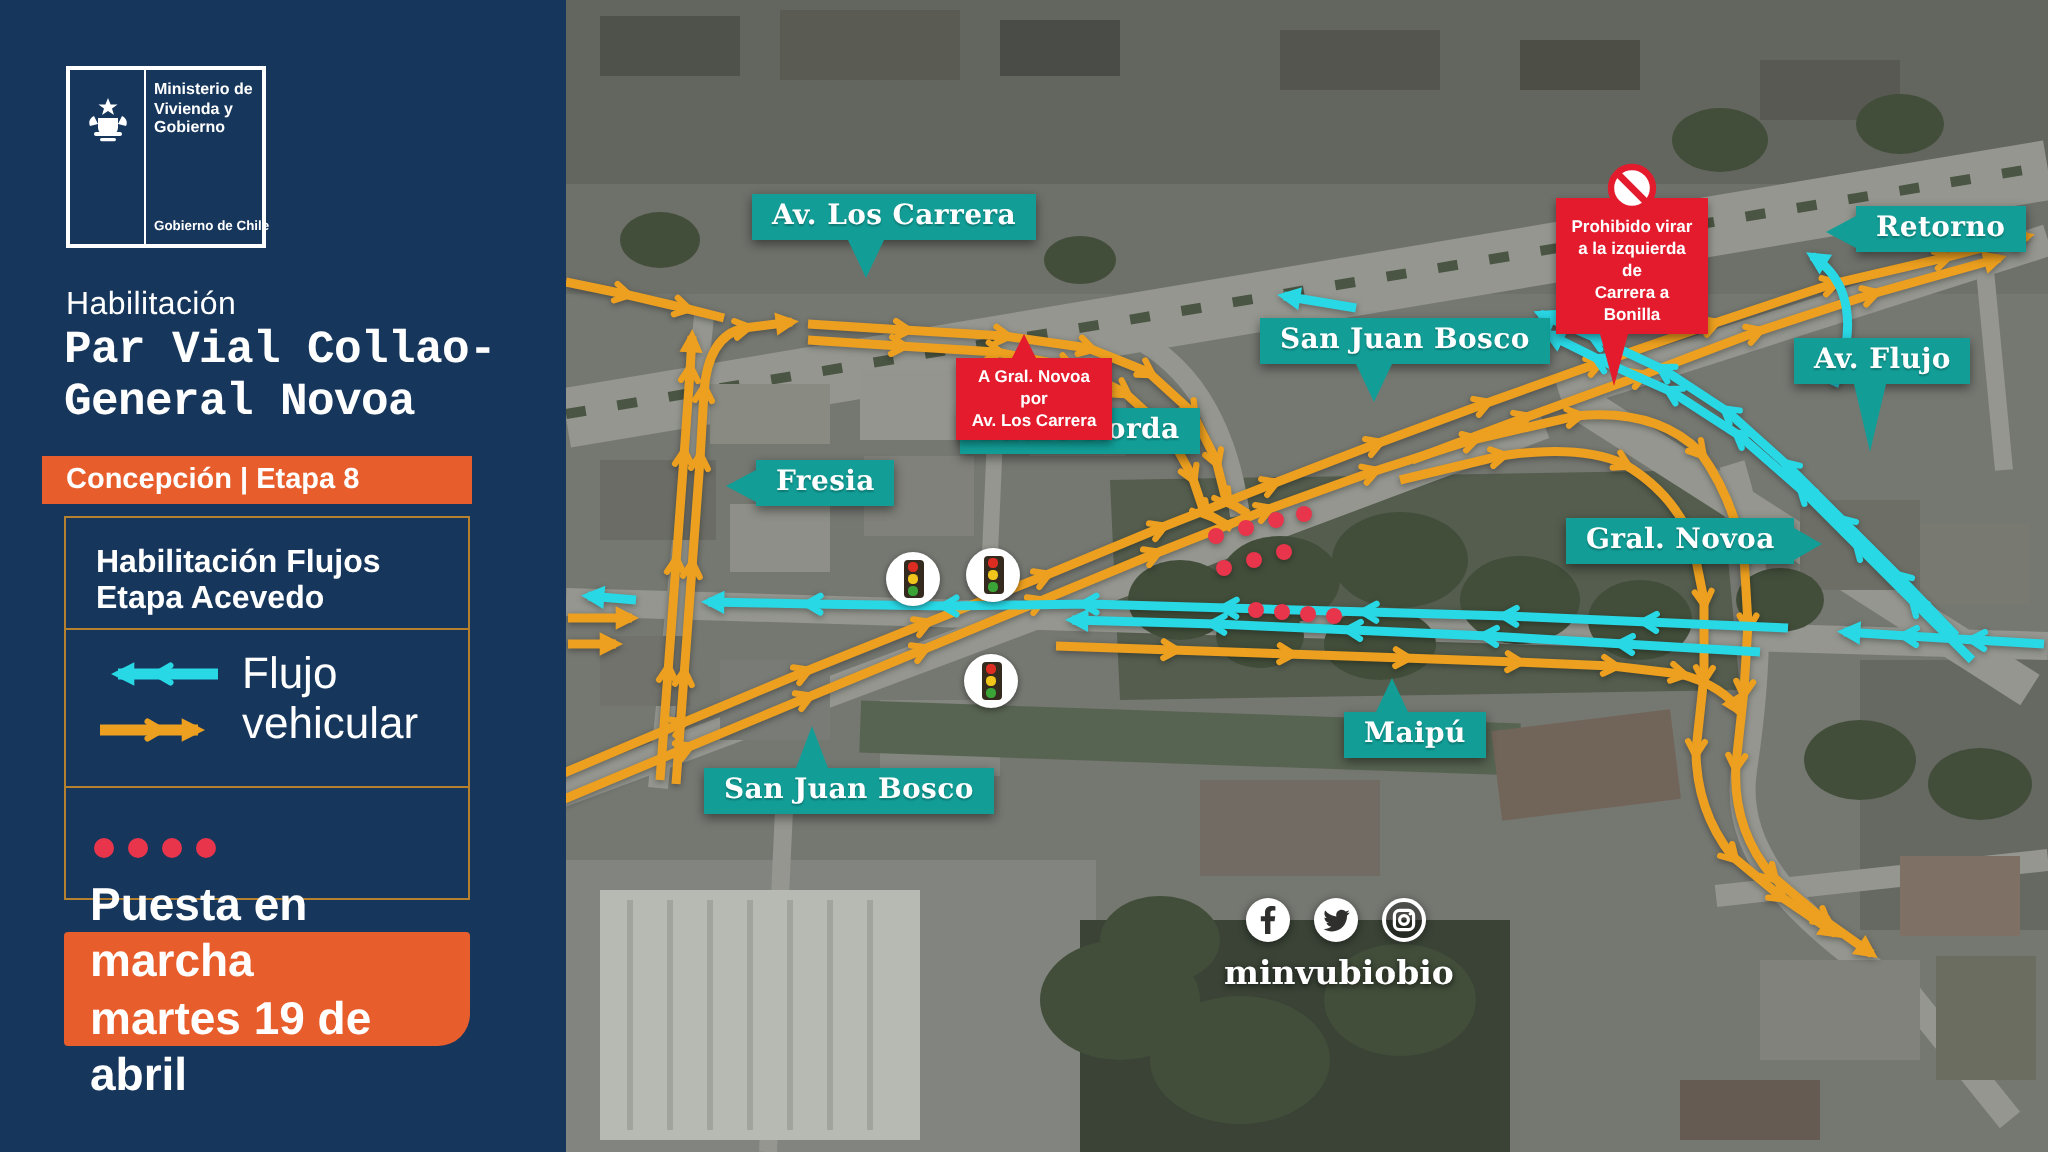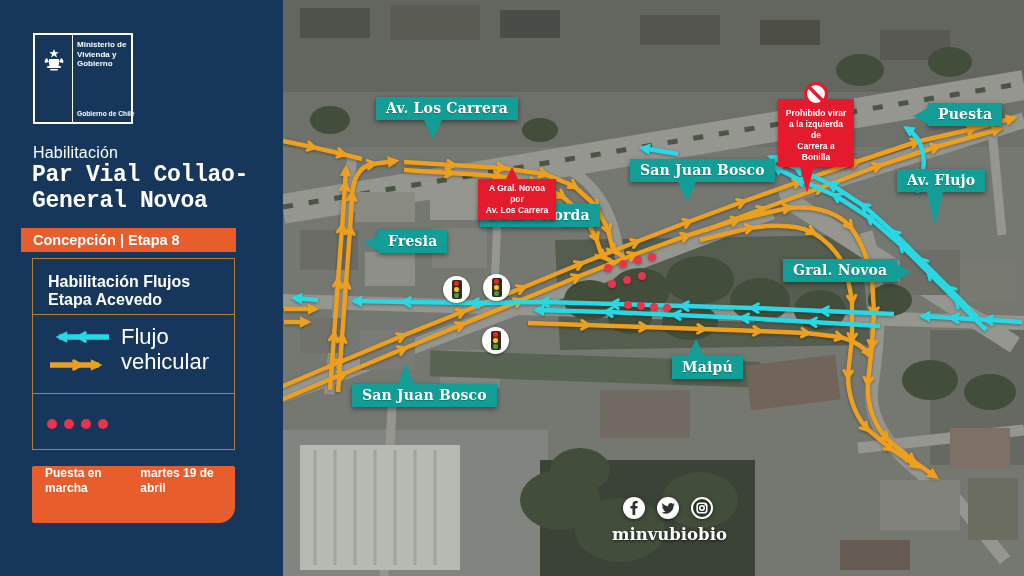--- a/index.html
+++ b/index.html
@@ -37,22 +37,22 @@
           font-weight:bold;line-height:1.15}
   .legend .arrows{position:absolute;left:14px;top:68px}
   .legend .flowtxt{position:absolute;left:88px;top:66px;font-size:22px;
           font-weight:normal;line-height:1.12}
   .legend .dots{position:absolute;left:14px;top:160px;width:66px;display:flex;gap:7px}
   .legend .dots i{width:10px;height:10px;border-radius:50%;background:var(--closed-red)}
   .legend .closedtxt{position:absolute;left:88px;top:142px;font-size:22px;
           font-weight:bold;line-height:1.12}
   .launch{position:absolute;left:32px;top:466px;width:203px;height:57px;
           background:var(--accent-orange);border-radius:2px 2px 16px 2px;
-          display:flex;justify-content:center;
-          padding-left:13px;font-size:12px;font-weight:bold;line-height:1.22}
+          display:flex;flex-direction:column;justify-content:center;
+          padding-left:13px;font-size:23px;font-weight:bold;line-height:1.22}
   
   .slabel{position:absolute;background:var(--label-teal);color:#fff;
           font-family:"DejaVu Serif",serif;font-weight:bold;font-size:14px;
           padding:3px 10px 4px;white-space:nowrap;letter-spacing:.2px;
           box-shadow:0 2px 5px rgba(0,0,0,.45);text-shadow:0 1px 1px rgba(0,0,0,.25)}
   .slabel .tail{position:absolute;width:0;height:0}
   .t-down .tail{top:100%;left:48px;border-left:9px solid transparent;
           border-right:9px solid transparent;border-top:19px solid var(--label-teal)}
   .t-down-long .tail{top:100%;left:30px;border-left:8px solid transparent;
           border-right:8px solid transparent;border-top:34px solid var(--label-teal)}
@@ -72,21 +72,21 @@
          border-right:6px solid transparent;border-bottom:12px solid var(--warning-red)}
   .wsign.t-down .tail{top:100%;left:22px;border-left:7px solid transparent;
          border-right:7px solid transparent;border-top:26px solid var(--warning-red)}
   .noentry{position:absolute;left:50%;top:-19px;transform:translateX(-50%)}
   .tlight{position:absolute;width:27px;height:27px;border-radius:50%;background:#fff;
           box-shadow:0 1px 3px rgba(0,0,0,.45);display:flex;align-items:center;justify-content:center}
   .tlight .box{width:10px;height:19px;background:#342a1e;border-radius:2px;
           display:flex;flex-direction:column;align-items:center;justify-content:space-evenly}
   .tlight .box i{width:4.5px;height:4.5px;border-radius:50%}
   .tlight .r{background:#dd2d23}.tlight .y{background:#f2c51d}.tlight .g{background:#3ba437}
-  #social{position:absolute;left:612px;top:496px;width:112px;text-align:left}
+  #social{position:absolute;left:612px;top:448px;width:112px;text-align:left}
   #social .icons{display:flex;gap:10px;justify-content:center}
   #social .handle{margin-top:5px;color:#fff;font-family:"DejaVu Serif",serif;
           font-weight:bold;font-size:16.5px;text-shadow:0 1px 3px rgba(0,0,0,.7)}
 </style>
 </head>
 <body>
 
 <div id="stage">
 
   <svg id="map-svg" width="1024" height="576" viewBox="0 0 1024 576">
@@ -235,21 +235,21 @@
     </g>
   </svg>
 
   <div class="slabel t-down" style="left:376px;top:97px">
     <span>Av. Los Carrera</span><i class="tail"></i>
   </div>
   <div class="slabel t-down" style="left:630px;top:159px">
     <span>San Juan Bosco</span><i class="tail"></i>
   </div>
   <div class="slabel t-left" style="left:928px;top:103px">
-    <span>Puesta</span><i class="tail"></i>
+    <span>Retorno</span><i class="tail"></i>
   </div>
   <div class="slabel t-down-long" style="left:897px;top:169px">
     <span>Av. Flujo</span><i class="tail"></i>
   </div>
   <div class="slabel" style="left:480px;top:204px">
     <span>Padre Korda</span>
   </div>
   <div class="slabel t-left" style="left:378px;top:230px">
     <span>Fresia</span><i class="tail"></i>
   </div>

